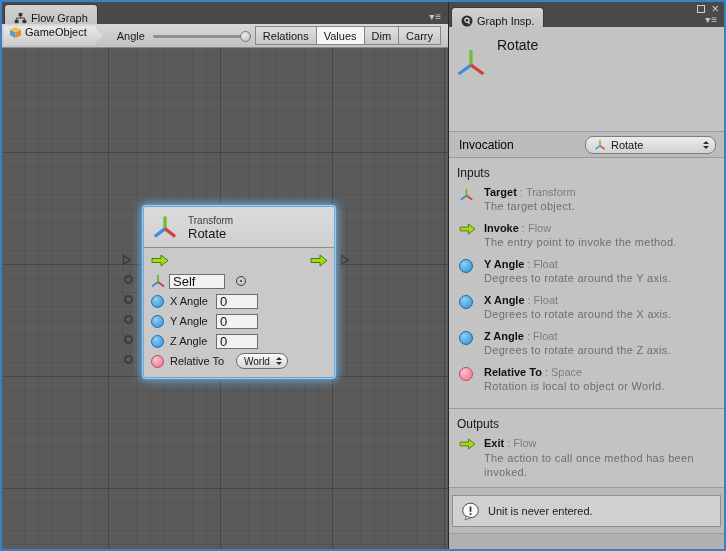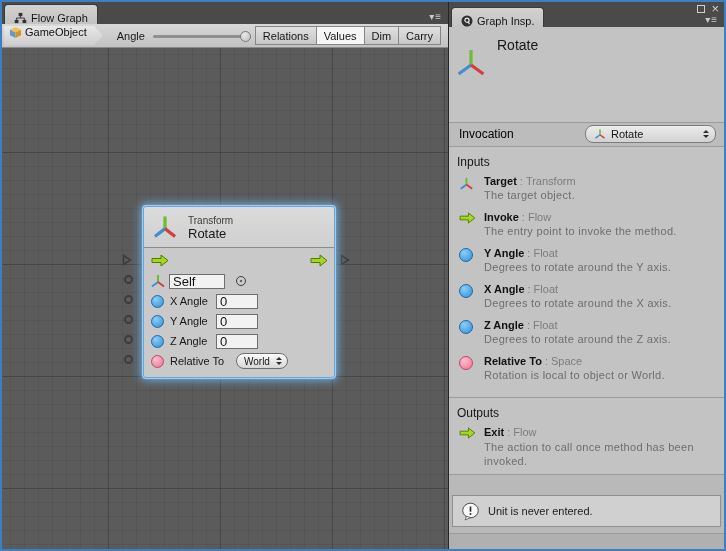--- a/index.html
+++ b/index.html
@@ -126,21 +126,21 @@
   .insp-section { padding:8px 8px 6px 8px; }
   .insp-section.inputs { height:250px; }
   .insp-section.outputs { height:82px; border-top:1px solid #9b9b9b; }
   .section-title { font-size:12px; color:#161616; height:20px; }
   .port-row { display:flex; gap:8px; height:36px; padding-left:2px; }
   .port-icon-col { width:17px; flex:none; padding-top:1px; }
   .port-name { font-weight:bold; font-size:11px; color:#111; }
   .port-sep, .port-type { font-size:11px; color:#7c7c7c; }
   .port-sep { padding:0 3px; }
   .port-desc { font-size:11px; color:#6e6e6e; margin-top:2px; letter-spacing:0.3px; }
-  .warning-zone { flex:1; background:#b9b9b9; border-top:1px solid #9b9b9b; padding:20px 3px 0 3px; }
+  .warning-zone { flex:1; background:#b9b9b9; border-top:1px solid #9b9b9b; padding:7px 3px 0 3px; }
   .warning-box {
     height:32px; background:#d0d0d0; border:1px solid #8f8f8f;
     display:flex; align-items:center; gap:8px; padding:0 8px;
   }
   .warning-text { font-size:11px; color:#1c1c1c; }
   .bottom-strip { height:16px; background:#b0b0b0; border-top:1px solid #9b9b9b; margin:6px -3px 0 -3px; }
 </style>
 </head>
 <body>
 

